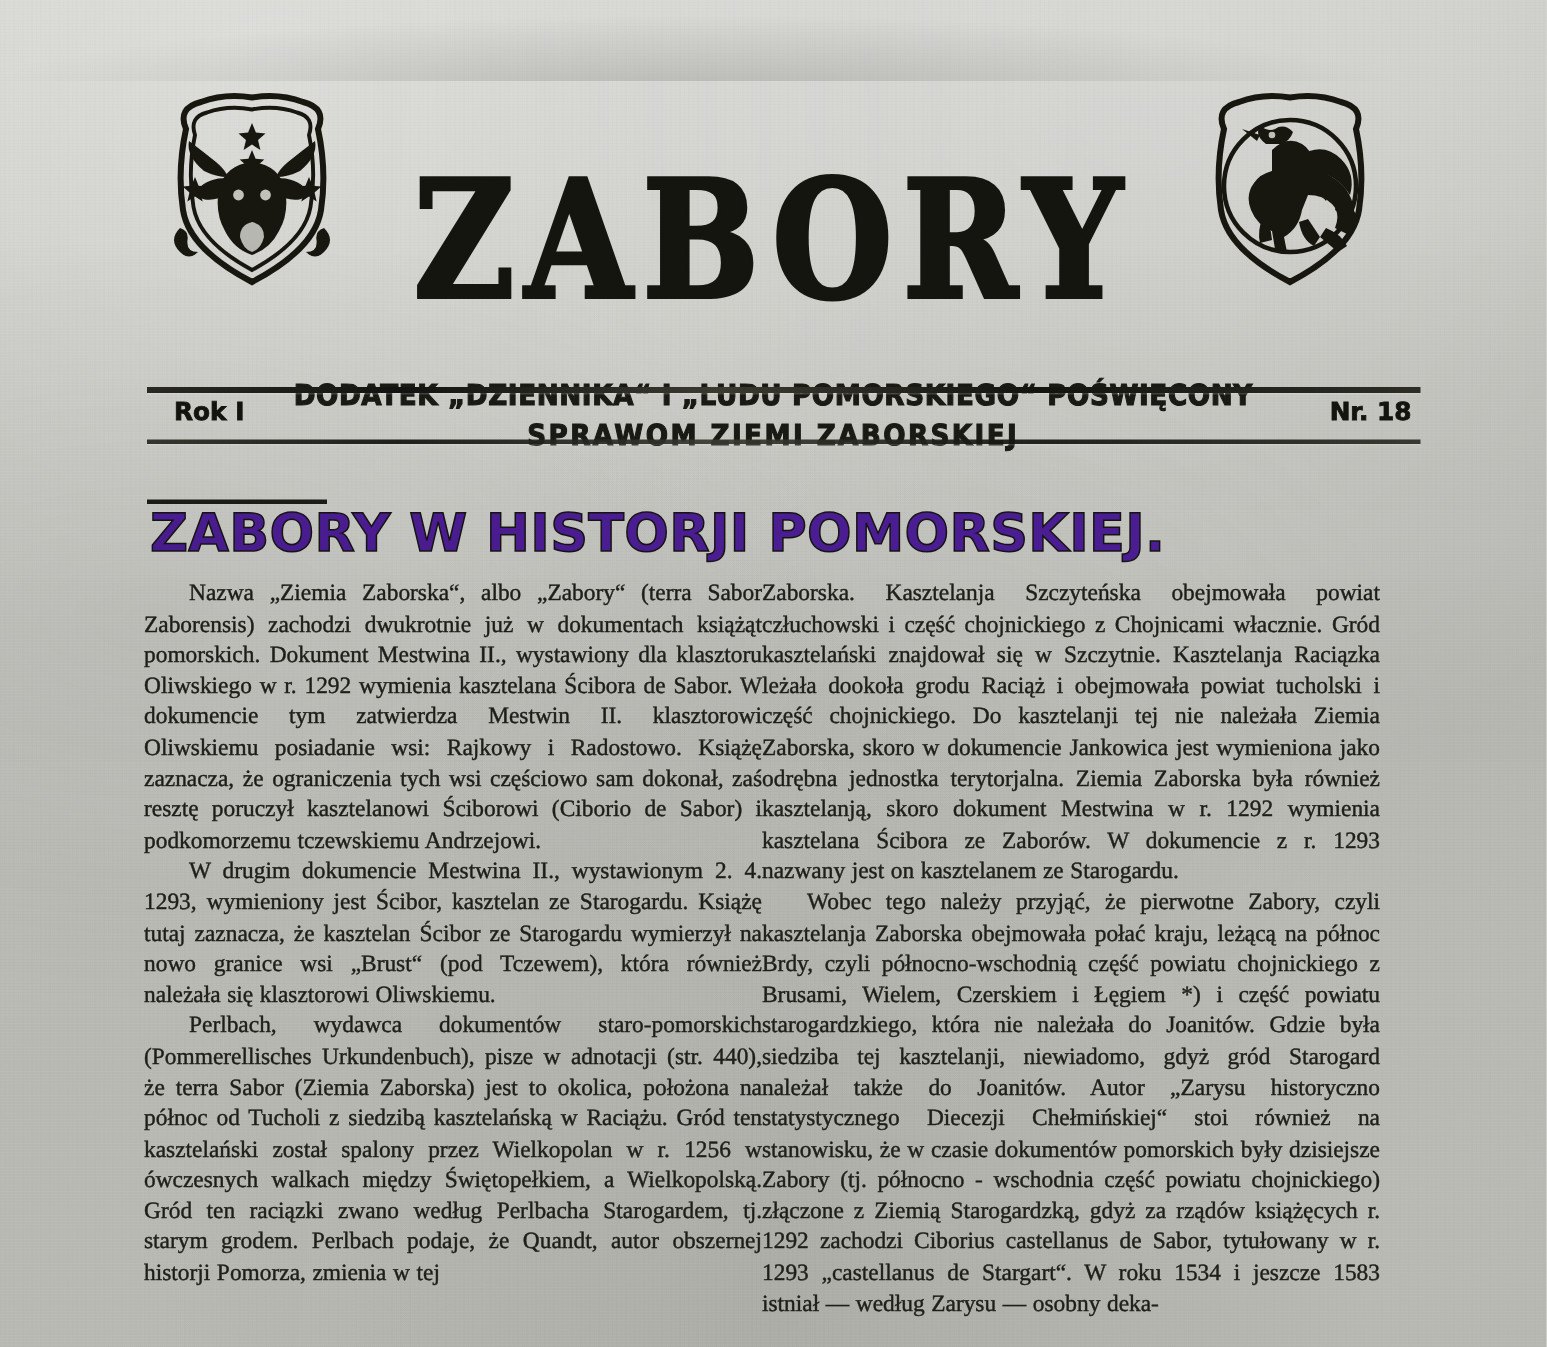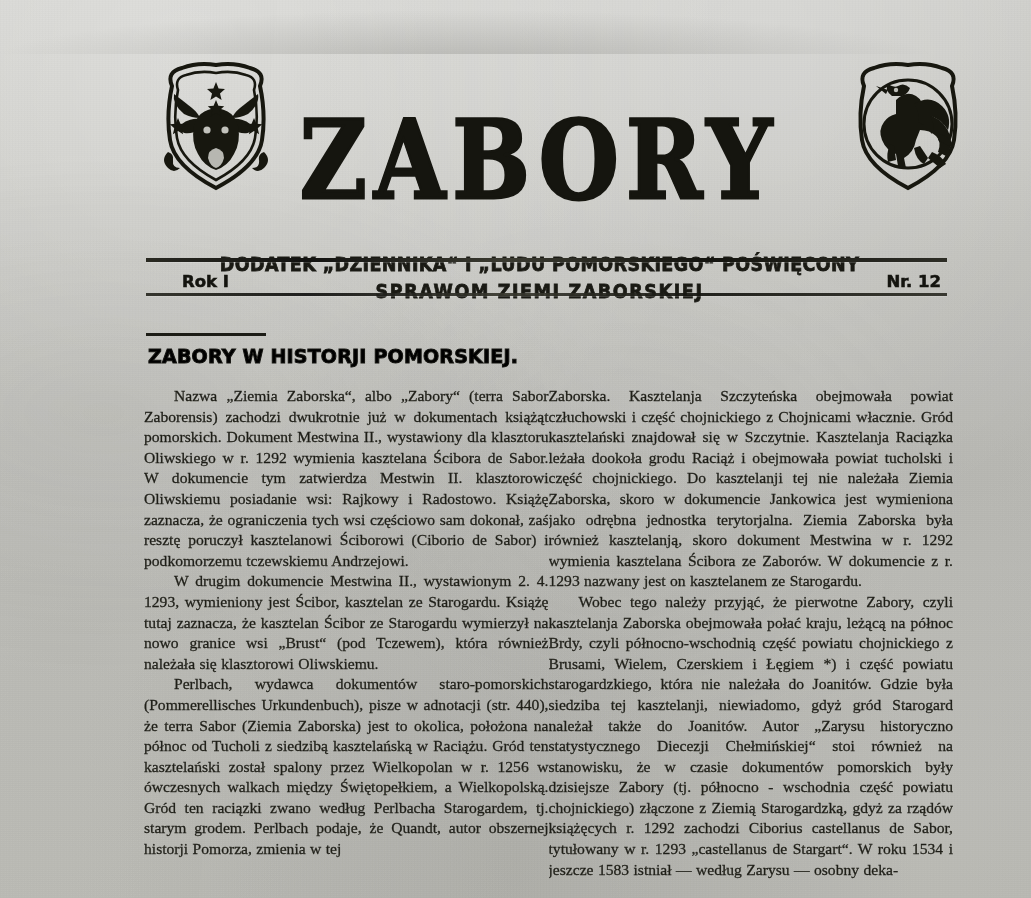--- a/index.html
+++ b/index.html
@@ -19,21 +19,21 @@
       radial-gradient(ellipse at 6% 72%, rgba(150,150,145,.20), rgba(0,0,0,0) 46%),
       radial-gradient(ellipse at 50% 96%, rgba(120,120,116,.20), rgba(0,0,0,0) 55%),
       linear-gradient(180deg,#d2d2ce 0%,#c8c8c3 28%,#c6c6c1 62%,#bfbfb9 100%);
   }
   #grain{
     position:absolute;inset:0;opacity:.22;pointer-events:none;
     background-image:
       repeating-linear-gradient(0deg, rgba(0,0,0,.05) 0 1px, rgba(255,255,255,.04) 1px 2px),
       repeating-linear-gradient(90deg, rgba(0,0,0,.035) 0 1px, rgba(255,255,255,.03) 1px 3px);
   }
-  #page{position:absolute;inset:0;margin-left:48px;}
+  #page{position:absolute;inset:0;}
 
   
   .masthead{position:absolute;left:0;right:0;top:56px;height:150px;}
   .crest{position:absolute;top:0;width:128px;height:140px;}
   .crest.left{left:104px;}
   .crest.right{left:796px;}
   .crest svg{width:100%;height:100%;display:block;}
 
   .wordmark{
     position:absolute;left:0;right:0;top:58px;text-align:center;
@@ -56,22 +56,22 @@
   .subtitle .l2{letter-spacing:1.6px;}
 
   
   .rule{
     position:absolute;left:98px;right:84px;height:4px;
     background:linear-gradient(90deg,#2a2a22,#121210 20%,#3a3a30 45%,#14140f 70%,#2e2e26);
     box-shadow:0 1px 0 rgba(255,255,255,.18);
   }
   .rule.thin{height:3px;opacity:.92;}
   .issue{
-    position:absolute;left:112px;right:84px;top:265px;height:26px;
-    display:flex;align-items:flex-end;justify-content:space-between;
+    position:absolute;left:94px;right:84px;top:265px;height:26px;
+    display:flex;align-items:flex-start;justify-content:space-between;
     font-family:"DejaVu Sans",sans-serif;font-weight:bold;
     font-size:16.5px;color:#14140f;-webkit-text-stroke:.55px #14140f;
   }
   .issue .mid{position:absolute;left:0;right:0;text-align:center;}
   .issue .right{margin-left:auto;padding-right:6px;}
   .issue .left{padding-left:22px;}
 
   
   .byline{
     position:absolute;left:98px;top:307px;
@@ -79,22 +79,22 @@
     font-size:20px;color:#1c1c14;-webkit-text-stroke:.5px #1c1c14;
     letter-spacing:.2px;
   }
   .byline-rule{
     position:absolute;left:98px;top:333px;width:120px;height:3px;
     background:#1d1d16;
   }
   .headline{
     position:absolute;left:100px;top:340px;
     font-family:"DejaVu Sans",sans-serif;font-weight:bold;
-    font-size:19px;line-height:32px;letter-spacing:.2px;
-    color:#000000;-webkit-text-stroke:1px #141410;
+    font-size:35px;line-height:32px;letter-spacing:.2px;
+    color:#4c1d95;-webkit-text-stroke:1px #141410;
   }
 
   
   .cols{
     position:absolute;left:96px;top:386px;right:78px;bottom:0;
     display:flex;overflow:hidden;
   }
   .col{
     width:412px;overflow:hidden;
     font-family:"Liberation Serif",serif;
@@ -199,21 +199,21 @@
 
     <div class="subtitle">
       <div class="l1">DODATEK „DZIENNIKA“ I „LUDU POMORSKIEGO“ POŚWIĘCONY</div>
       <div class="l2">SPRAWOM ZIEMI ZABORSKIEJ</div>
     </div>
   </div>
 
   <div class="rule" style="top:258px"></div>
   <div class="issue">
     <div class="left">Rok I</div>
-    <div class="right">Nr. 12</div>
+    <div class="right">Nr. 18</div>
   </div>
   <div class="rule thin" style="top:293px"></div>
 
   <div class="byline-rule"></div>
   <div class="headline">ZABORY W HISTORJI POMORSKIEJ.</div>
 
   <div class="cols">
     <div class="col">
       <p>Nazwa „Ziemia Zaborska“, albo „Zabory“ (terra Sabor Zaborensis) zachodzi dwukrotnie już w dokumentach książąt pomorskich. Dokument Mestwina II., wystawiony dla klasztoru Oliwskiego w r. 1292 wymienia kasztelana Ścibora de Sabor. W dokumencie tym zatwierdza Mestwin II. klasztorowi Oliwskiemu posiadanie wsi: Rajkowy i Radostowo. Książę zaznacza, że ograniczenia tych wsi częściowo sam dokonał, zaś resztę poruczył kasztelanowi Ściborowi (Ciborio de Sabor) i podkomorzemu tczewskiemu Andrzejowi.</p>
       <p>W drugim dokumencie Mestwina II., wystawionym 2. 4. 1293, wymieniony jest Ścibor, kasztelan ze Starogardu. Książę tutaj zaznacza, że kasztelan Ścibor ze Starogardu wymierzył na nowo granice wsi „Brust“ (pod Tczewem), która również należała się klasztorowi Oliwskiemu.</p>

